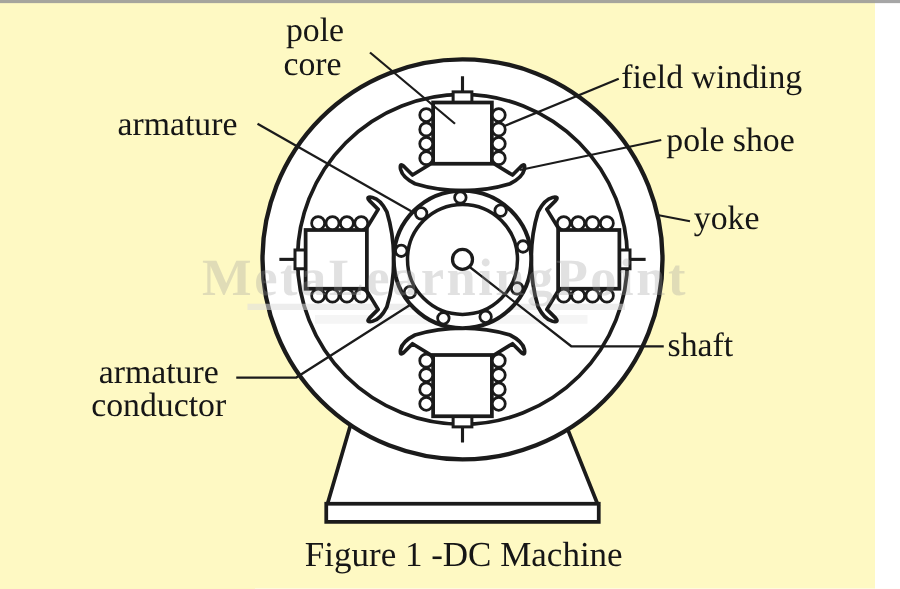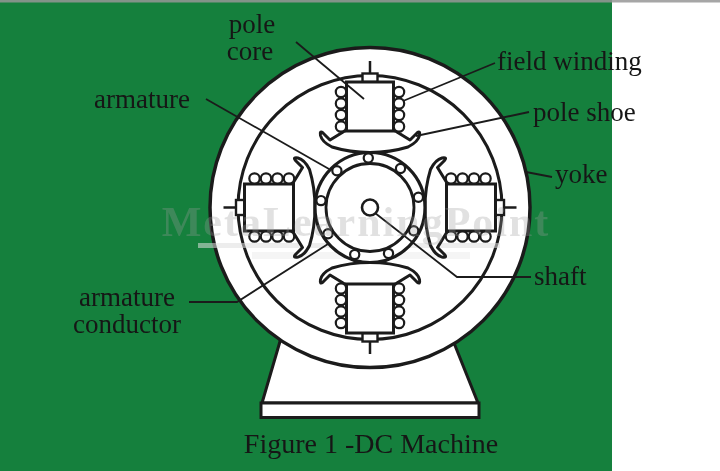--- a/index.html
+++ b/index.html
@@ -6,23 +6,23 @@
     margin: 0;
     padding: 0;
     background: #ffffff;
     width: 720px;
     height: 471px;
     overflow: hidden;
     font-family: "Liberation Serif", serif;
   }
   .stage {
     position: relative;
-    width: 612px;
+    width: 700px;
     height: 471px;
-    background: #15803d;
+    background: #fef9c3;
   }
   svg { display: block; }
   .ink-text {
     font-family: "Liberation Serif", serif;
     fill: #161616;
   }
   .watermark-text {
     font-family: "Liberation Serif", serif;
     font-weight: bold;
   }

